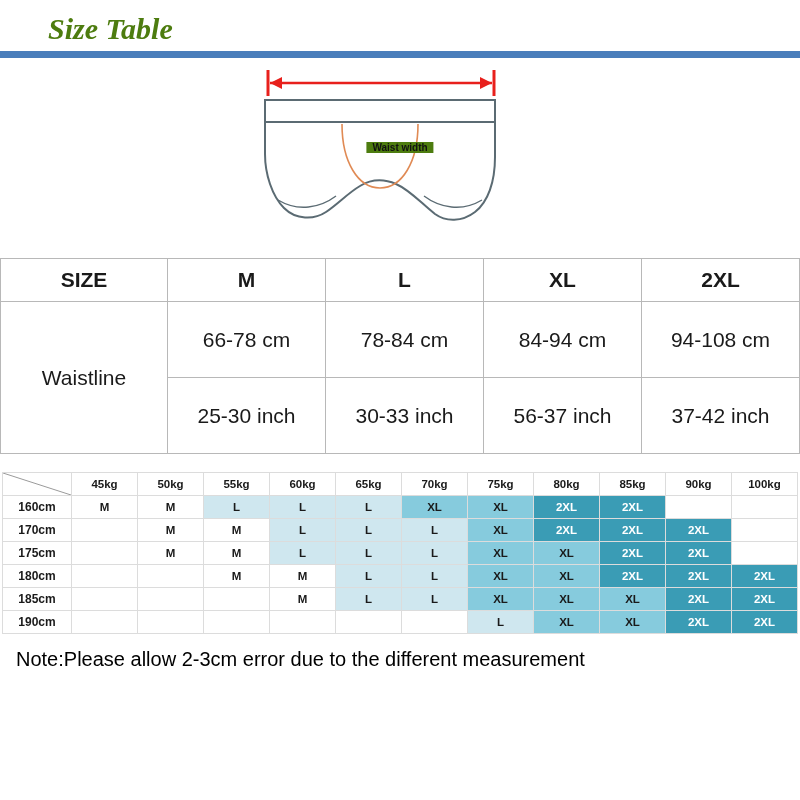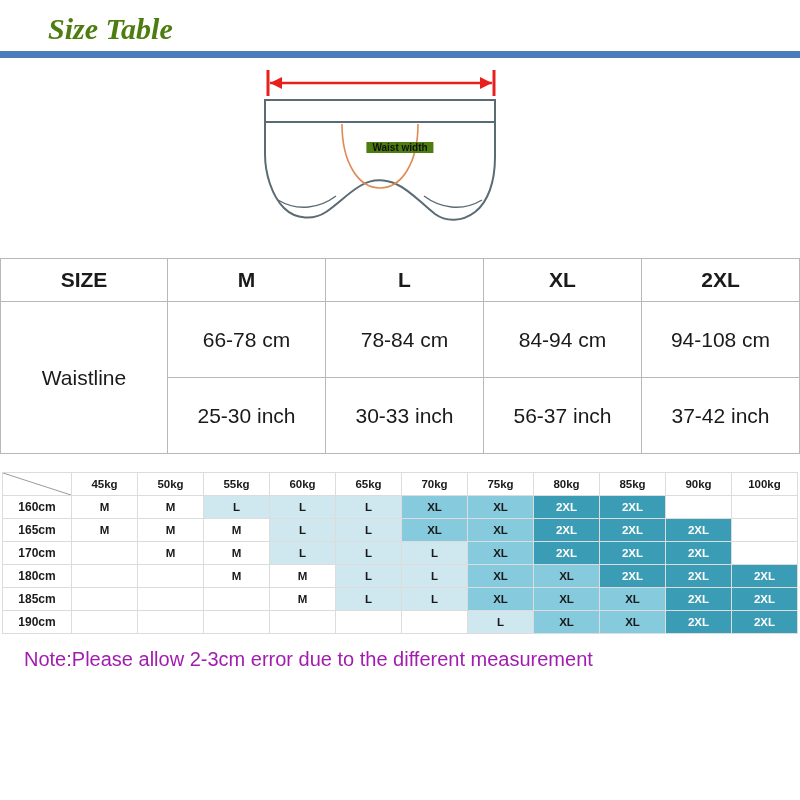--- a/index.html
+++ b/index.html
@@ -156,23 +156,23 @@
   }
   .matrix td.empty { background: #ffffff; }
   .matrix td.c-M  { background: #ffffff; }
   .matrix td.c-L  { background: #cfe7ef; }
   .matrix td.c-XL { background: #86cbdd; }
   .matrix td.c-2XL{ background: #3a9cb5; color: #ffffff; }
 
   
   .note {
     margin-top: 14px;
-    padding-left: 24px;
+    padding-left: 16px;
     font-size: 20px;
-    color: #a21caf;
+    color: #000000;
     font-family: "Liberation Sans", sans-serif;
   }
 </style>
 </head>
 <body>
 
 <div class="page">
 
   <div class="header">
     <div class="header-title">Size Table</div>
@@ -257,43 +257,43 @@
             <td class="c-L">L</td>
             <td class="c-L">L</td>
             <td class="c-XL">XL</td>
             <td class="c-XL">XL</td>
             <td class="c-2XL">2XL</td>
             <td class="c-2XL">2XL</td>
             <td class="empty"></td>
             <td class="empty"></td>
           </tr>
           <tr>
-            <th class="row-head">165cm</th>
-            <td class="c-M">M</td>
-            <td class="c-M">M</td>
-            <td class="c-M">M</td>
-            <td class="c-L">L</td>
-            <td class="c-L">L</td>
-            <td class="c-XL">XL</td>
-            <td class="c-XL">XL</td>
-            <td class="c-2XL">2XL</td>
-            <td class="c-2XL">2XL</td>
-            <td class="c-2XL">2XL</td>
-            <td class="empty"></td>
-          </tr>
-          <tr>
             <th class="row-head">170cm</th>
             <td class="empty"></td>
             <td class="c-M">M</td>
             <td class="c-M">M</td>
             <td class="c-L">L</td>
             <td class="c-L">L</td>
             <td class="c-L">L</td>
             <td class="c-XL">XL</td>
             <td class="c-2XL">2XL</td>
+            <td class="c-2XL">2XL</td>
+            <td class="c-2XL">2XL</td>
+            <td class="empty"></td>
+          </tr>
+          <tr>
+            <th class="row-head">175cm</th>
+            <td class="empty"></td>
+            <td class="c-M">M</td>
+            <td class="c-M">M</td>
+            <td class="c-L">L</td>
+            <td class="c-L">L</td>
+            <td class="c-L">L</td>
+            <td class="c-XL">XL</td>
+            <td class="c-XL">XL</td>
             <td class="c-2XL">2XL</td>
             <td class="c-2XL">2XL</td>
             <td class="empty"></td>
           </tr>
           <tr>
             <th class="row-head">180cm</th>
             <td class="empty"></td>
             <td class="empty"></td>
             <td class="c-M">M</td>
             <td class="c-M">M</td>

